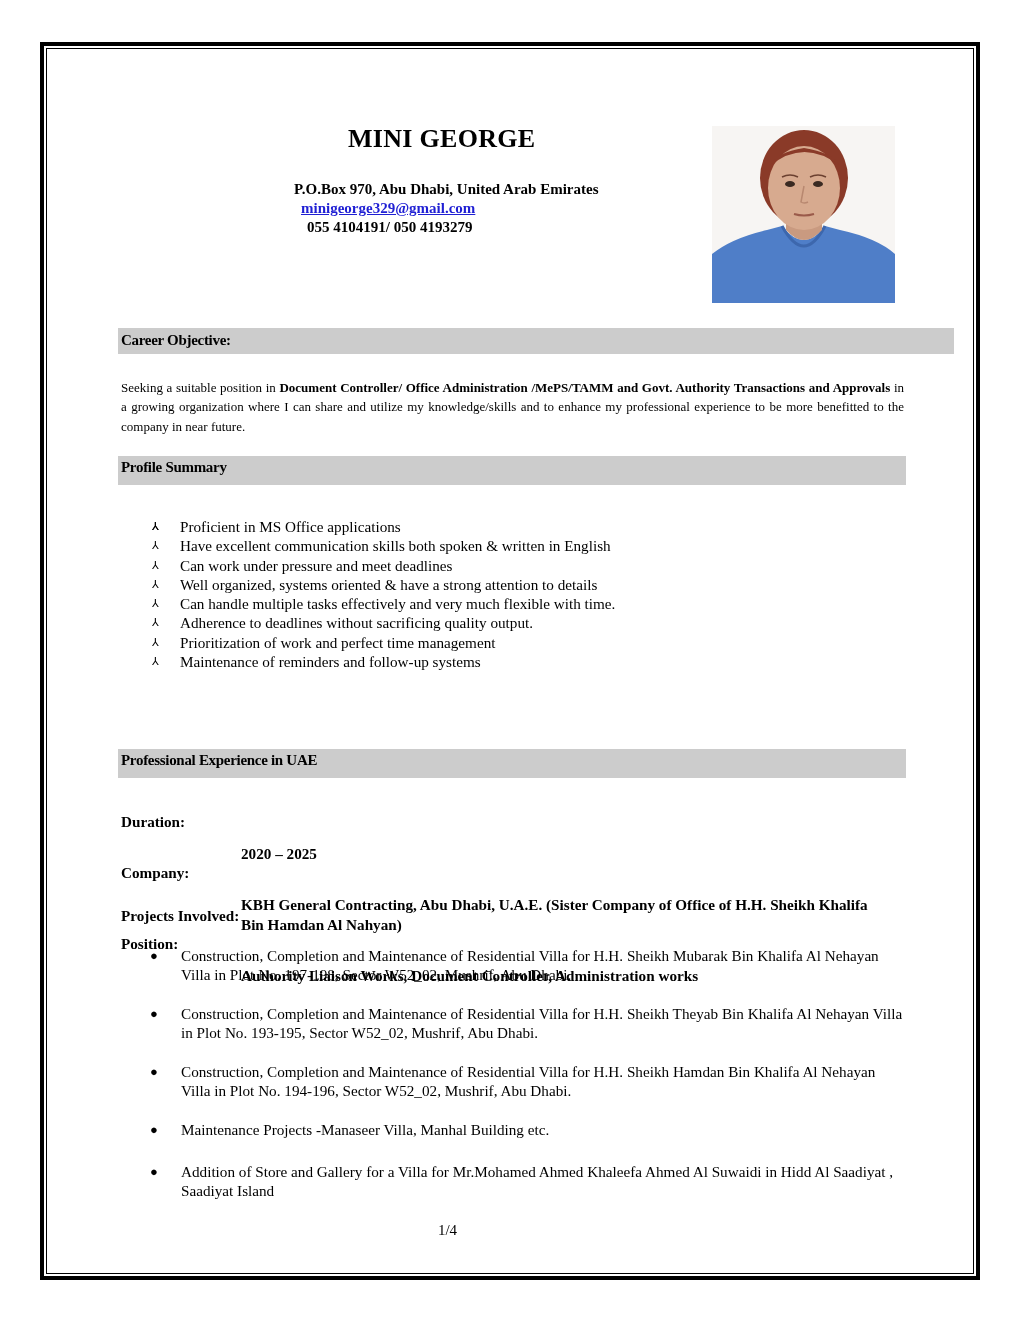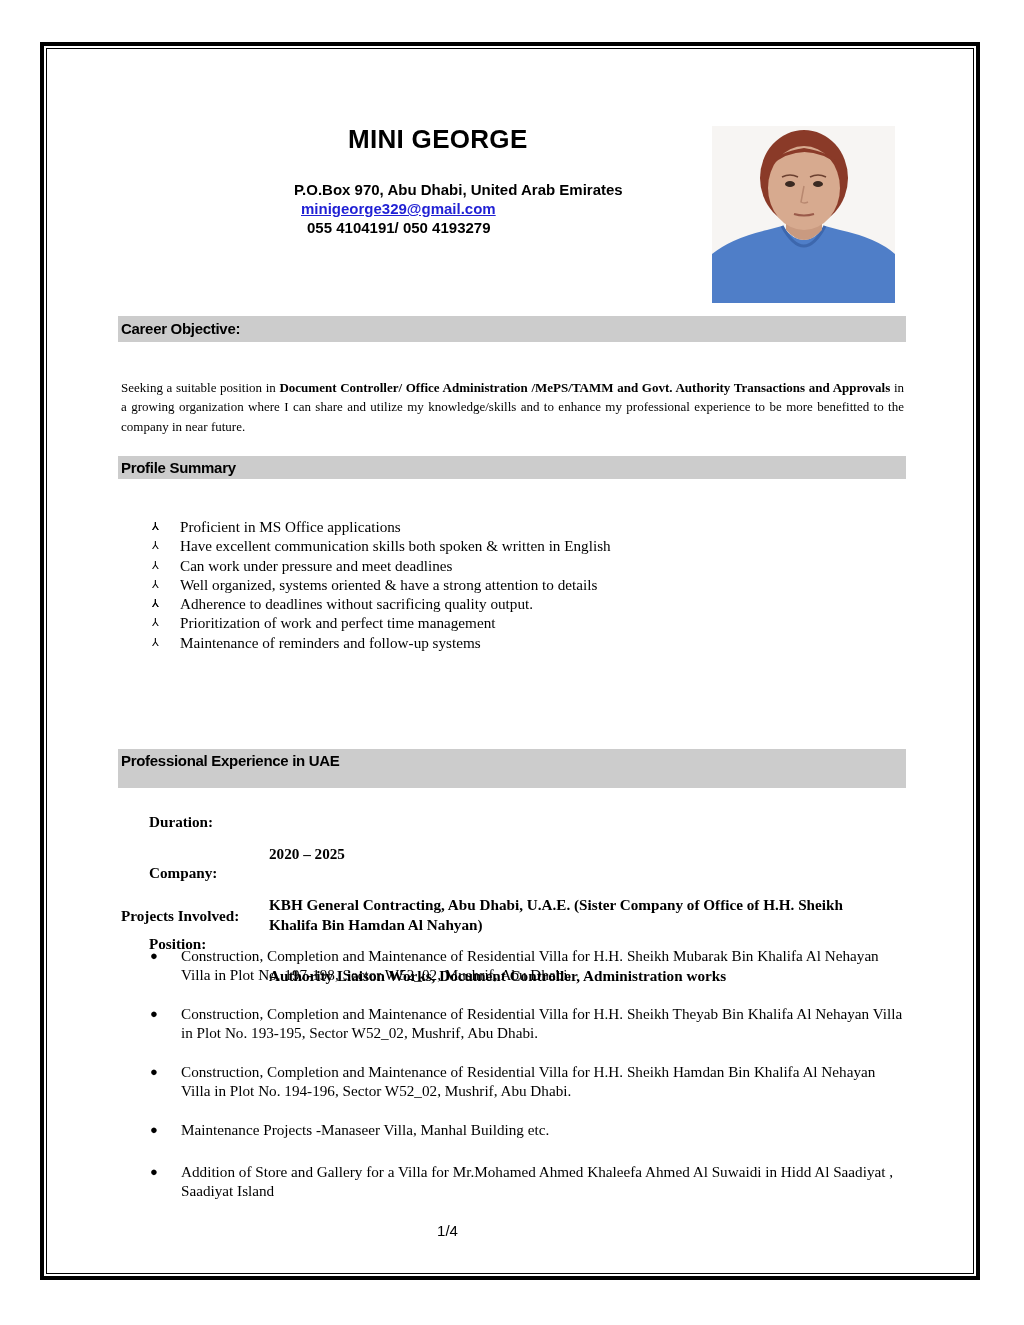--- a/index.html
+++ b/index.html
@@ -6,21 +6,21 @@
     body { width: 1024px; height: 1325px; position: relative; overflow: hidden; }
     .frame-outer {
       position: absolute; left: 40px; top: 42px; width: 940px; height: 1238px;
       border: 4px solid #000; box-sizing: border-box;
     }
     .frame-inner {
       position: absolute; left: 46px; top: 48px; width: 928px; height: 1226px;
       border: 1px solid #000; box-sizing: border-box;
     }
     .serif { font-family: "Liberation Serif", "DejaVu Serif", serif; }
-    .sans { font-family: Liberation Sans, sans-serif; }
+    .sans { font-family: Liberation Serif, serif; }
 
     .name {
       position: absolute; left: 348px; top: 124px;
       font-size: 26px; font-weight: bold; color: #000; letter-spacing: 0.3px;
     }
     .address {
       position: absolute; left: 294px; top: 181px; font-size: 15px; font-weight: bold; color: #000;
     }
     .email {
       position: absolute; left: 301px; top: 200px; font-size: 15px; font-weight: bold; color: #1f1fd4;
@@ -54,21 +54,21 @@
     .tri-list li { position: relative; padding-left: 28px; text-align: justify; }
     .tri-list li .bullet {
       position: absolute; left: 0; top: 0; font-size: 11px; line-height: 19.3px;
     }
 
     .kv {
       position: absolute; left: 121px; width: 783px; font-size: 15.2px; line-height: 19.3px; color: #000;
       font-weight: bold;
     }
     .kv .row { display: flex; }
-    .kv .k { width: 120px; flex: none; margin-left: 28px; }
+    .kv .k { width: 120px; flex: none; }
     .kv .v { flex: 1; margin-top: 32px; }
 
     .label-bold {
       position: absolute; left: 121px; font-size: 15.2px; font-weight: bold; color: #000;
     }
 
     .dot-list {
       position: absolute; left: 150px; width: 754px; margin: 0; padding: 0; list-style: none;
       font-size: 15.2px; line-height: 19.3px; color: #000;
     }
@@ -111,41 +111,41 @@
     <ellipse cx="106" cy="58" rx="5" ry="3" fill="#3a2a22"></ellipse>
     <path d="M70 51 Q78 47 86 51" stroke="#6b4030" stroke-width="1.5" fill="none"></path>
     <path d="M98 51 Q106 47 114 51" stroke="#6b4030" stroke-width="1.5" fill="none"></path>
 
     <path d="M92 60 L89 76 Q92 78 96 76" stroke="#b88870" stroke-width="1.5" fill="none"></path>
 
     <path d="M82 88 Q92 91 102 88" stroke="#9a5a4a" stroke-width="2" fill="none"></path>
   </svg>
 </div>
 
-<div class="section-bar sans" style="top:316px;">
+<div class="section-bar sans" style="top:328px;padding-left:48px;">
   <span>Career Objective:</span>
 </div>
 <div class="para serif" style="top:378px;"><span>Seeking a suitable position in </span><b>Document Controller/ Office Administration /MePS/TAMM and Govt. Authority Transactions and Approvals</b><span> in a growing organization where I can share and utilize my knowledge/skills and to enhance my professional experience to be more benefitted to the company in near future.</span></div>
 
-<div class="section-bar sans" style="top:456px; height:23px;">
+<div class="section-bar sans" style="top:456px; height:29px;">
   <span style="top:3px;">Profile Summary</span>
 </div>
 <ul class="tri-list serif" style="top:517px;">
   <li><span class="bullet">⅄</span></li>
   <li><span class="bullet">⅄</span><span>Proficient in MS Office applications</span></li>
   <li><span class="bullet">⅄</span><span>Have excellent communication skills both spoken &amp; written in English</span></li>
   <li><span class="bullet">⅄</span><span>Can work under pressure and meet deadlines</span></li>
   <li><span class="bullet">⅄</span><span>Well organized, systems oriented &amp; have a strong attention to details</span></li>
-  <li><span class="bullet">⅄</span></li>
+  <li><span class="bullet">⅄</span><span>Can handle multiple tasks effectively and very much flexible with time.</span></li>
   <li><span class="bullet">⅄</span><span>Adherence to deadlines without sacrificing quality output.</span></li>
   <li><span class="bullet">⅄</span><span>Prioritization of work and perfect time management</span></li>
   <li><span class="bullet">⅄</span><span>Maintenance of reminders and follow-up systems</span></li>
 </ul>
 
-<div class="section-bar sans" style="top:749px; height:39px;">
+<div class="section-bar sans" style="top:749px; height:29px;">
   <span style="top:3px;">Professional Experience in UAE</span>
 </div>
 
 <div class="kv serif" style="top:812px;">
   <div class="row">
     <div class="k">Duration:</div>
     <div class="v">2020 – 2025</div>
   </div>
   <div class="row">
     <div class="k">Company:</div>

